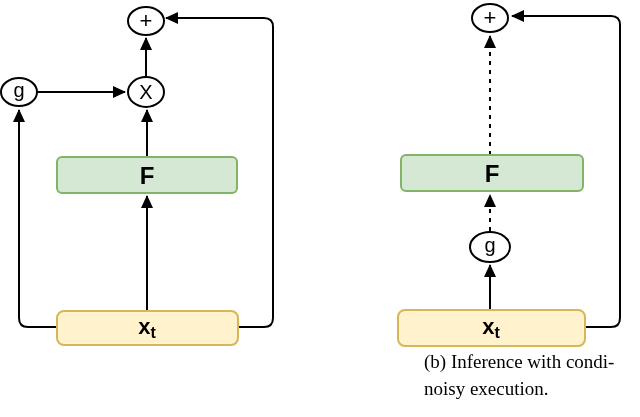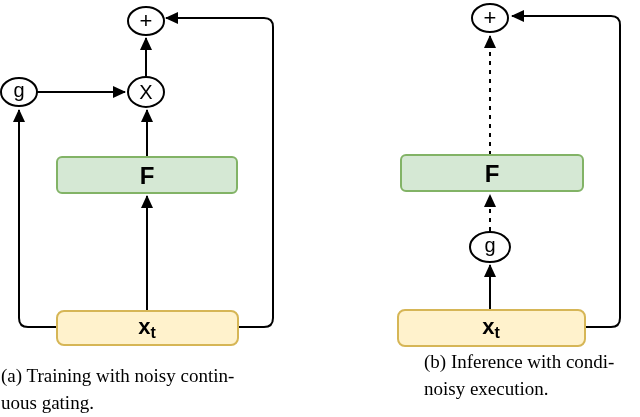--- a/index.html
+++ b/index.html
@@ -129,22 +129,18 @@
       <text class="input-label" x="491" y="334"><tspan>x</tspan><tspan class="input-sub" dy="4">t</tspan></text>
 
       <ellipse class="node-ellipse" cx="490" cy="18" rx="18" ry="14" fill="#ffffff" stroke="#000000"></ellipse>
       <text class="plus-label" x="490" y="25">+</text>
 
       <ellipse class="node-ellipse" cx="490" cy="247" rx="20" ry="15" fill="#ffffff" stroke="#000000"></ellipse>
       <text class="node-label" x="490" y="252">g</text>
     </g>
   </svg>
 
-  <div class="caption" id="cap-a">
-    <span>(a) Training with noisy contin-</span>
-    <span>uous gating.</span>
-  </div>
   <div class="caption" id="cap-b">
     <span>(b) Inference with condi-</span>
     <span>noisy execution.</span>
   </div>
 
 </div>
 
 </body></html>

